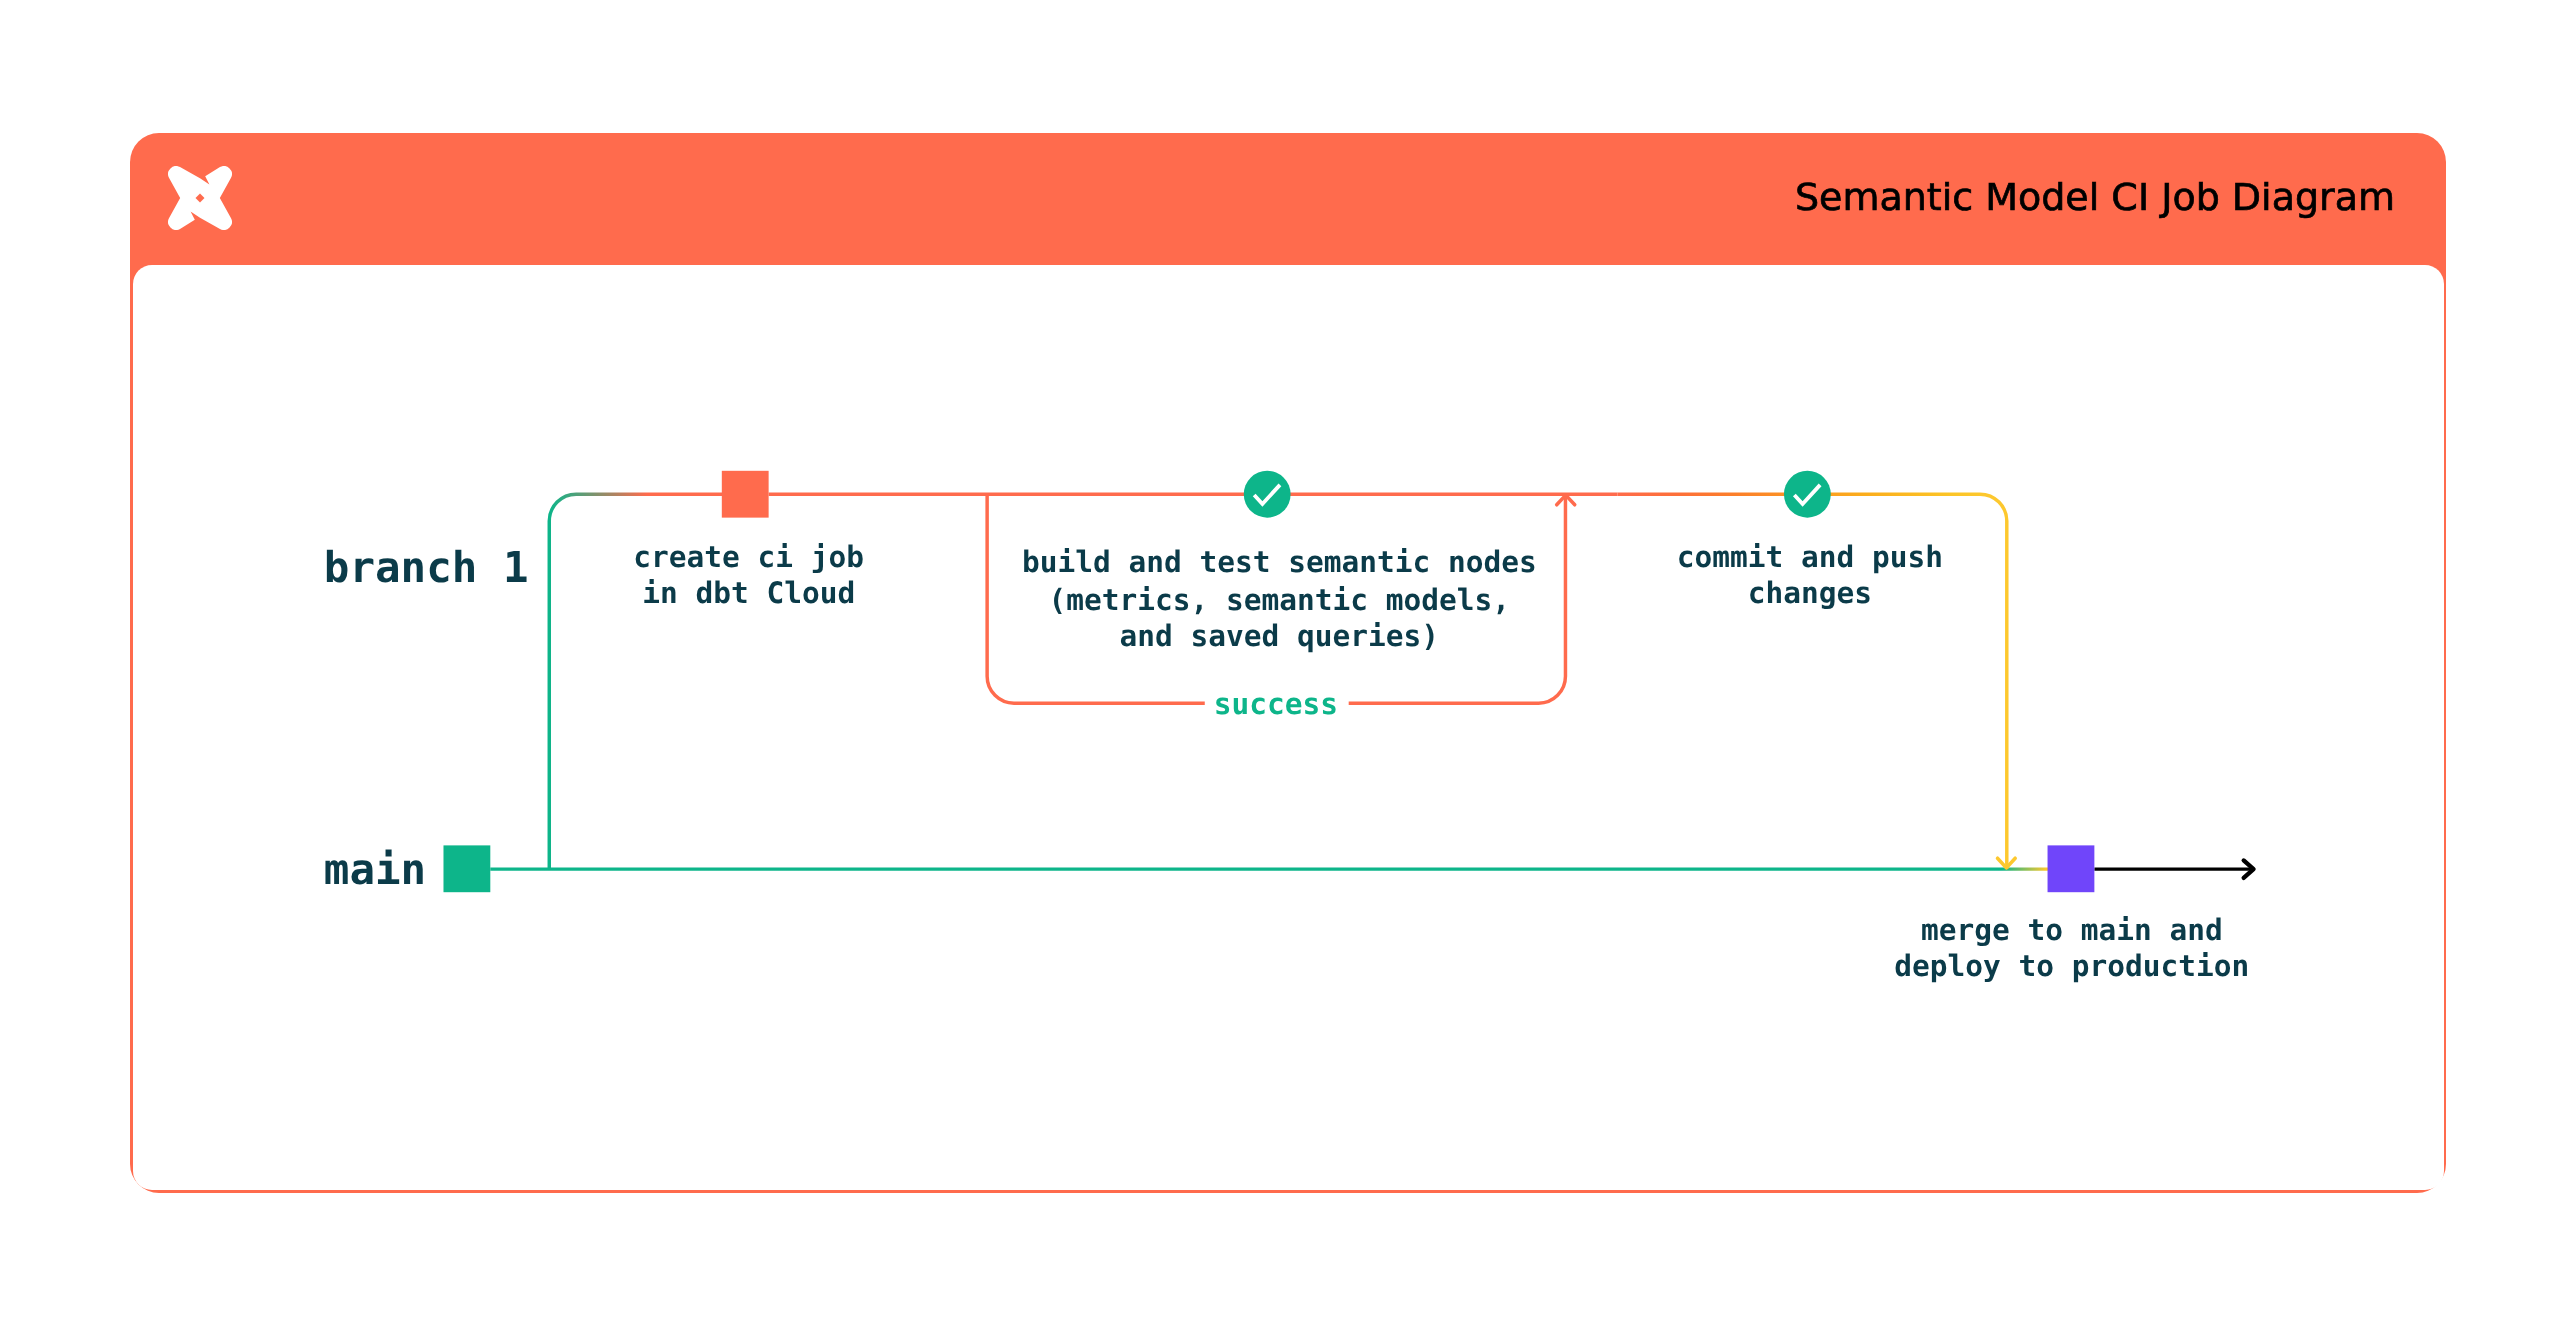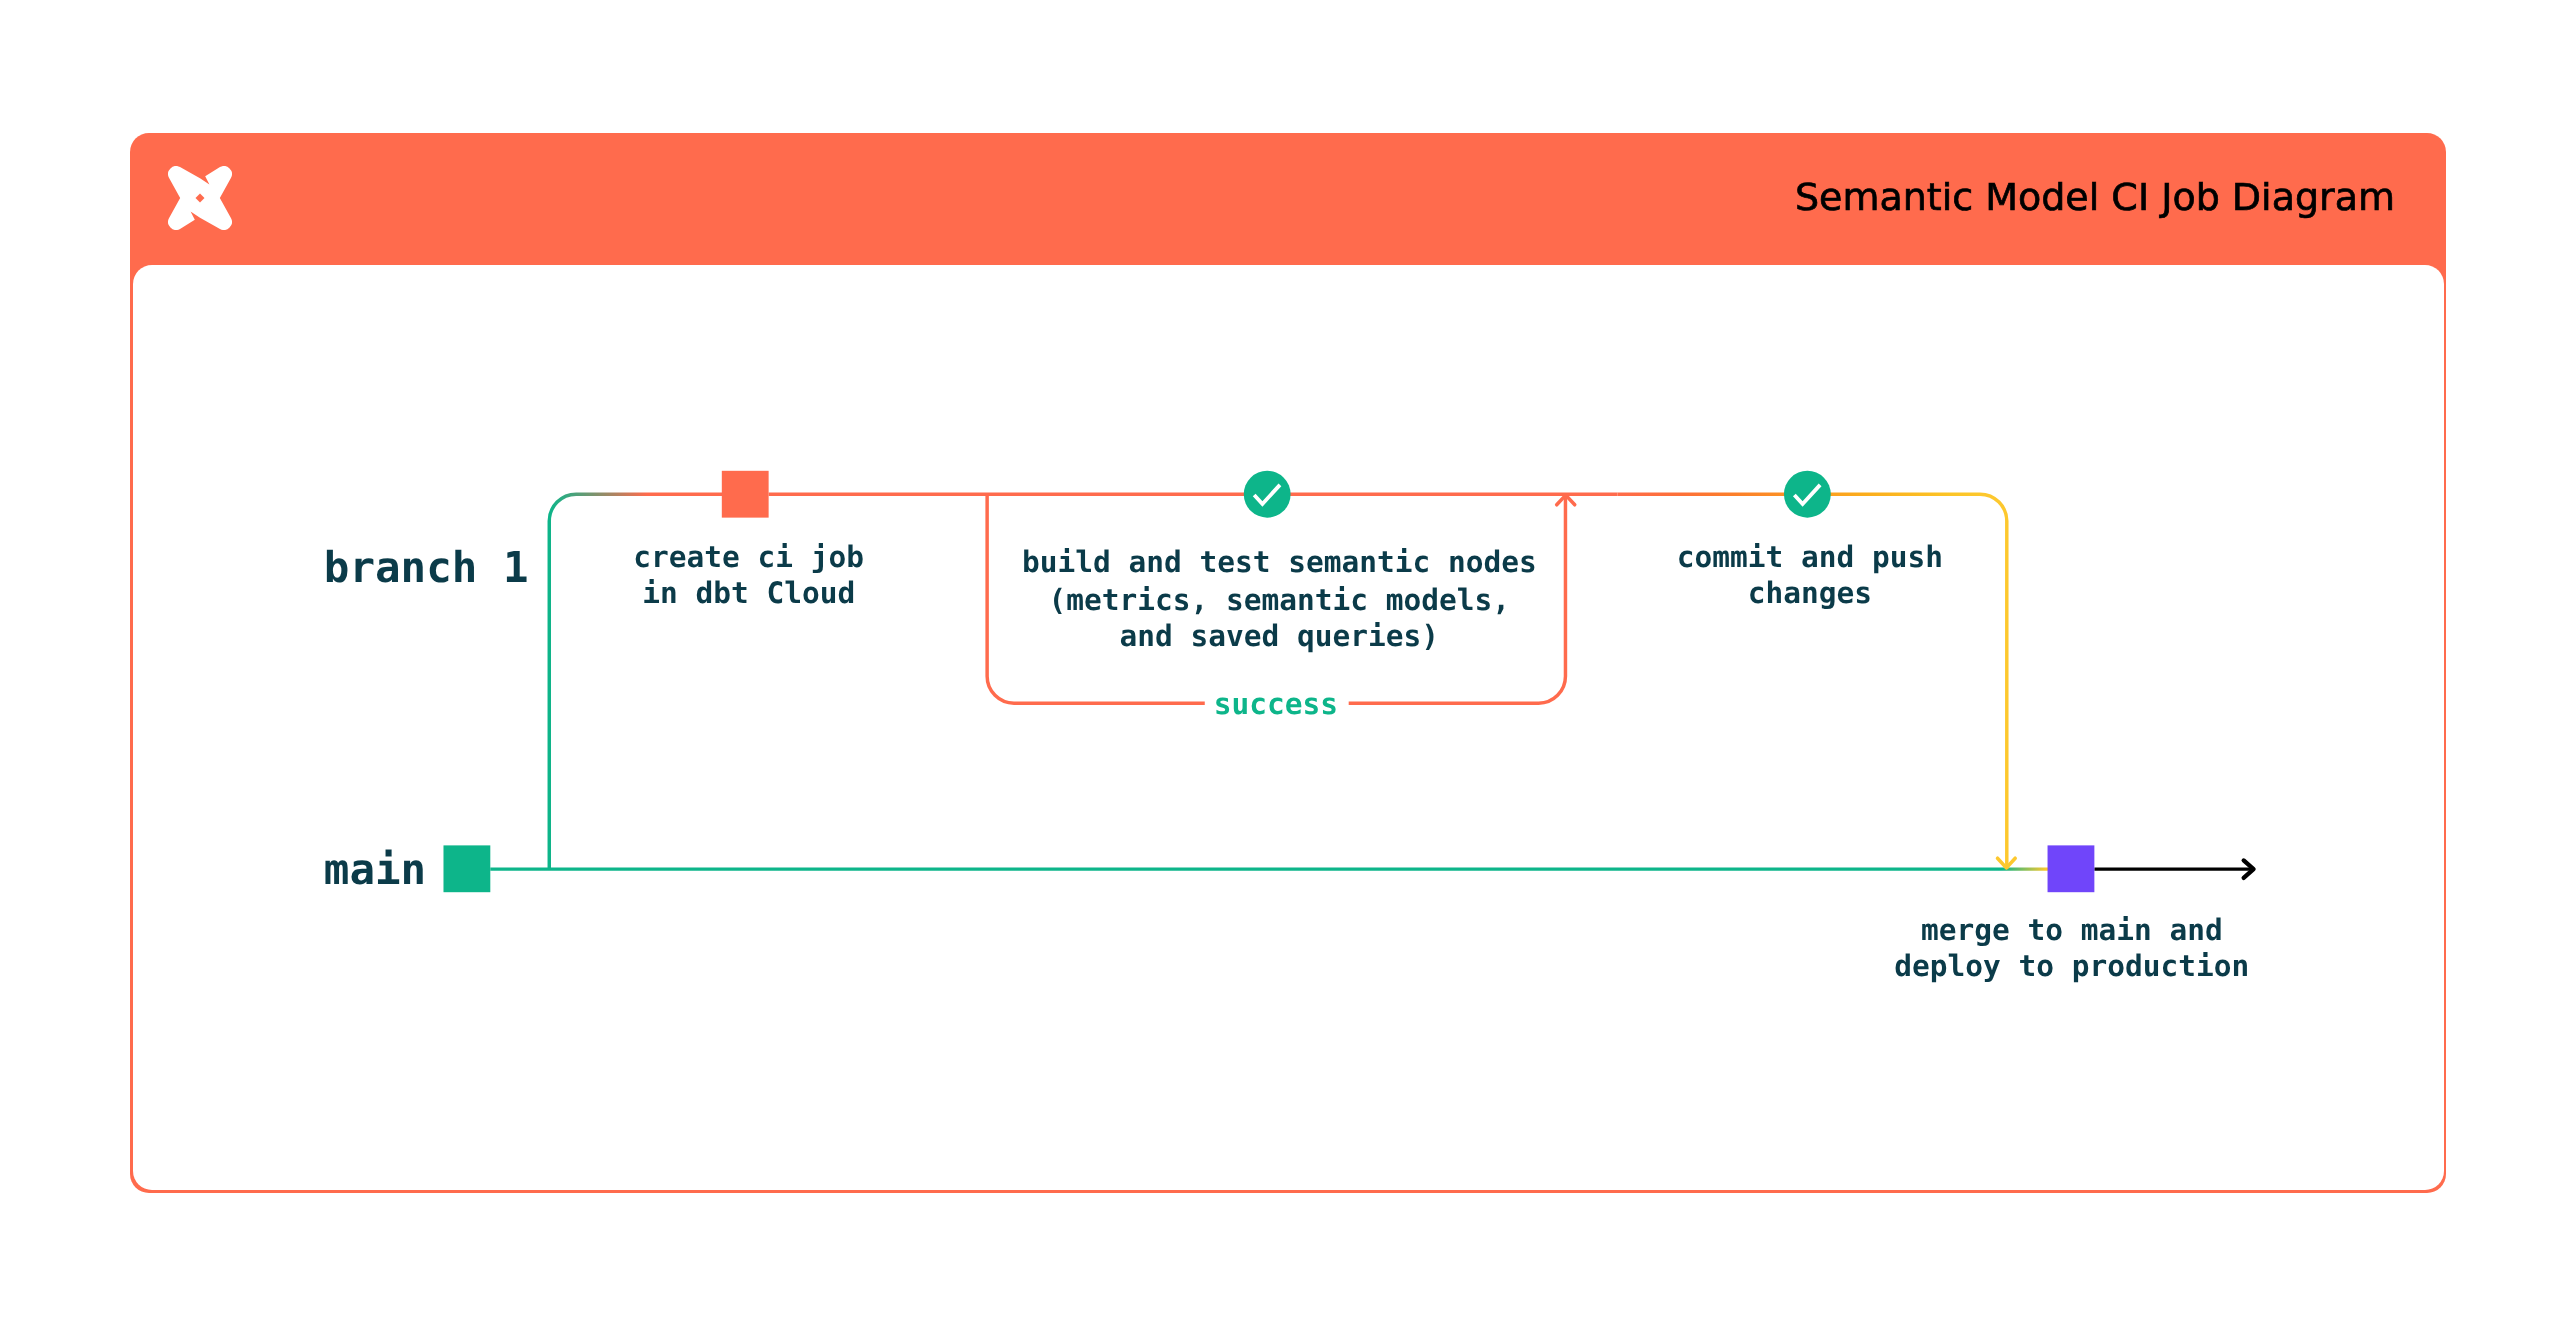--- a/index.html
+++ b/index.html
@@ -3,21 +3,21 @@
 <meta charset="utf-8">
 <title>Semantic Model CI Job Diagram</title>
 <style>
   html,body{margin:0;padding:0;background:#ffffff;}
   body{width:2576px;height:1324px;overflow:hidden;
        font-family:"DejaVu Sans", sans-serif;-webkit-font-smoothing:antialiased;}
   #page{position:relative;width:2576px;height:1324px;background:#ffffff;}
 
   
   .card{position:absolute;left:130px;top:133px;width:2316px;height:1060px;
-        background:#FF6B4D;border-radius:19px;}
+        background:#FF6B4D;border-radius:29px;}
   .card-header{position:absolute;left:0;top:0;width:2316px;height:132px;
                border-radius:19px 19px 0 0;}
   .logo-icon{position:absolute;left:38px;top:33px;width:64px;height:64px;}
   .header-title{position:absolute;right:51px;top:0;height:132px;line-height:128px;
                 font-size:38px;font-weight:400;color:#000000;
                 -webkit-text-stroke:0.7px #000000;
                 white-space:nowrap;letter-spacing:0px;
                 transform:translateZ(0);-webkit-font-smoothing:antialiased;}
   .card-body{position:absolute;left:2.6px;top:132px;width:2311px;height:925px;
              background:#ffffff;border-radius:19px;}

